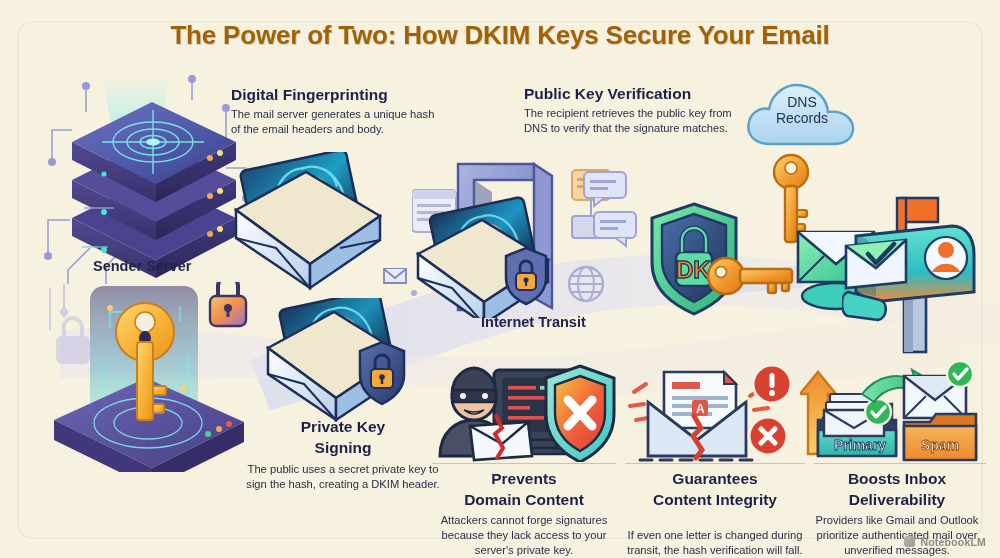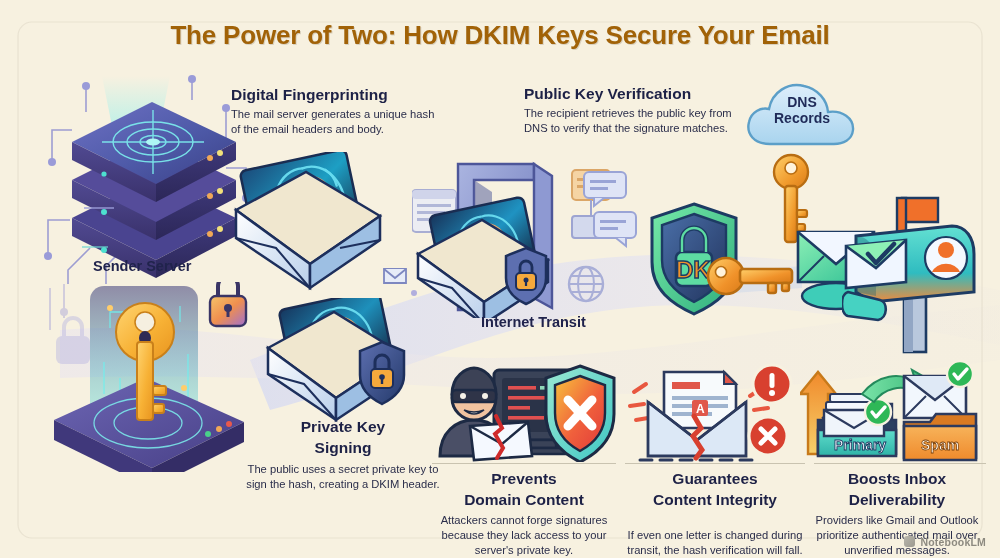--- a/index.html
+++ b/index.html
@@ -433,21 +433,21 @@
     <defs>
       <linearGradient id="cloudG" x1="0" y1="0" x2="0" y2="1">
         <stop offset="0%" stop-color="#ddeefb"></stop>
         <stop offset="100%" stop-color="#a9d4ee"></stop>
       </linearGradient>
     </defs>
     <path d="M28,70 C12,70 4,60 7,48 C9,38 19,33 27,35 C30,18 46,8 62,12 C76,15 85,26 86,38
              C100,36 112,44 111,56 C110,66 101,70 92,70 Z" fill="url(#cloudG)" stroke="#5c9fc8" stroke-width="2.4"></path>
   </svg>
   <div style="position:absolute;left:742px;top:94px;width:120px;text-align:center;
-              font-size:14px;font-weight:bold;color:#1f2a58;line-height:1.15;">
+              font-size:14px;font-weight:normal;color:#1f2a58;line-height:1.15;">
     <div>DNS</div>
     <div>Records</div>
   </div>
 
   <svg class="abs" style="left:768px;top:152px;" width="46" height="96" viewBox="0 0 46 96">
     <defs>
       <linearGradient id="keyG2" x1="0" y1="0" x2="1" y2="1">
         <stop offset="0%" stop-color="#ffd06a"></stop>
         <stop offset="60%" stop-color="#f09a2c"></stop>
         <stop offset="100%" stop-color="#d97a18"></stop>

